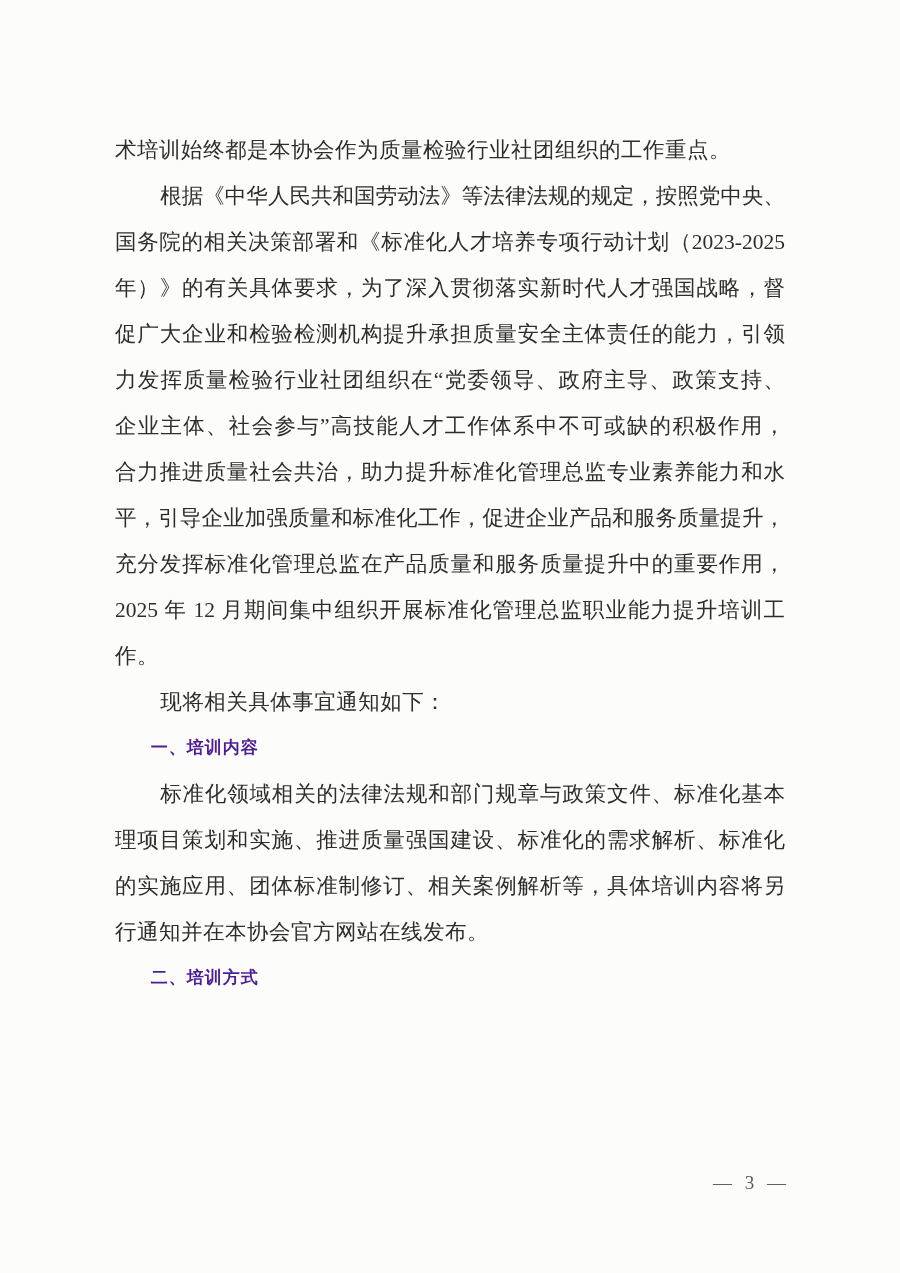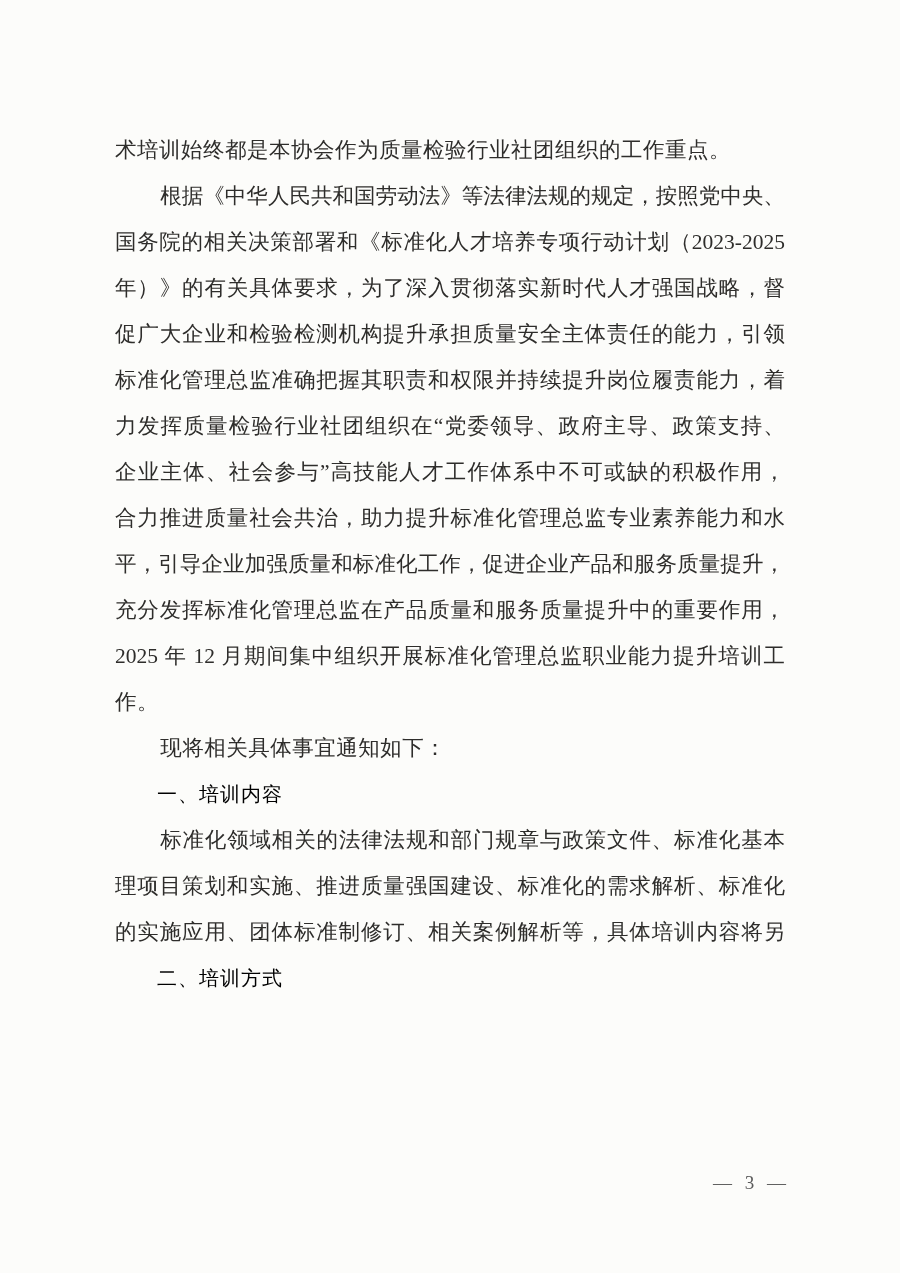--- a/index.html
+++ b/index.html
@@ -37,23 +37,23 @@
     white-space: normal;
     text-align: justify;
     text-align-last: justify;
     letter-spacing: 0;
   }
   .line.indent {
     text-indent: 2.1em;
   }
   .line.heading {
     font-family: "Liberation Sans", "DejaVu Sans", sans-serif;
-    font-weight: normal;
-    font-size: 20px;
-    color: #000000;
+    font-weight: bold;
+    font-size: 17px;
+    color: #4c1d95;
     letter-spacing: 1px;
   }
   .footer {
     position: absolute;
     top: 1172px;
     right: 130px;
     font-family: "Liberation Serif", "DejaVu Serif", serif;
     font-size: 19px;
     color: #5a5a5a;
     letter-spacing: 4px;
@@ -63,29 +63,29 @@
 <body>
 
 <div class="page">
   <div class="content">
 
   <div class="line">术培训始终都是本协会作为质量检验行业社团组织的工作重点。</div>
       <div class="line indent justify">根据《中华人民共和国劳动法》等法律法规的规定，按照党中央、</div>
       <div class="line justify">国务院的相关决策部署和《标准化人才培养专项行动计划（2023-2025</div>
       <div class="line justify">年）》的有关具体要求，为了深入贯彻落实新时代人才强国战略，督</div>
       <div class="line justify">促广大企业和检验检测机构提升承担质量安全主体责任的能力，引领</div>
-      <div class="line justify">标准化管理总监准确把握其职责和权限并持续提升岗位履责能力，着</div>
       <div class="line justify">力发挥质量检验行业社团组织在“党委领导、政府主导、政策支持、</div>
       <div class="line justify">企业主体、社会参与”高技能人才工作体系中不可或缺的积极作用，</div>
       <div class="line justify">合力推进质量社会共治，助力提升标准化管理总监专业素养能力和水</div>
       <div class="line justify">平，引导企业加强质量和标准化工作，促进企业产品和服务质量提升，</div>
       <div class="line justify">充分发挥标准化管理总监在产品质量和服务质量提升中的重要作用，</div>
       <div class="line justify">2025 年 12 月期间集中组织开展标准化管理总监职业能力提升培训工</div>
       <div class="line">作。</div>
       <div class="line indent">现将相关具体事宜通知如下：</div>
       <div class="line indent heading">一、培训内容</div>
       <div class="line indent justify">标准化领域相关的法律法规和部门规章与政策文件、标准化基本</div>
       <div class="line justify">理项目策划和实施、推进质量强国建设、标准化的需求解析、标准化</div>
       <div class="line justify">的实施应用、团体标准制修订、相关案例解析等，具体培训内容将另</div>
+      <div class="line">行通知并在本协会官方网站在线发布。</div>
       <div class="line indent heading">二、培训方式</div>
     </div>
   <div class="footer">— 3 —</div>
 </div>
 
 </body></html>

